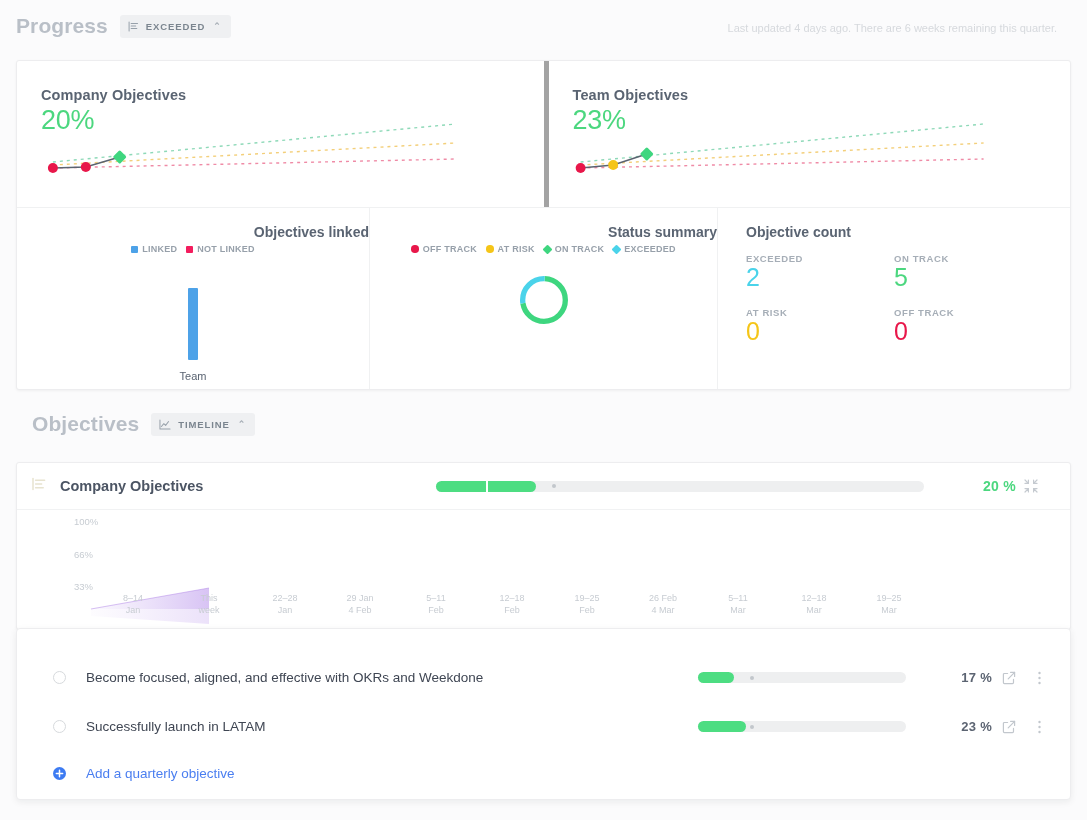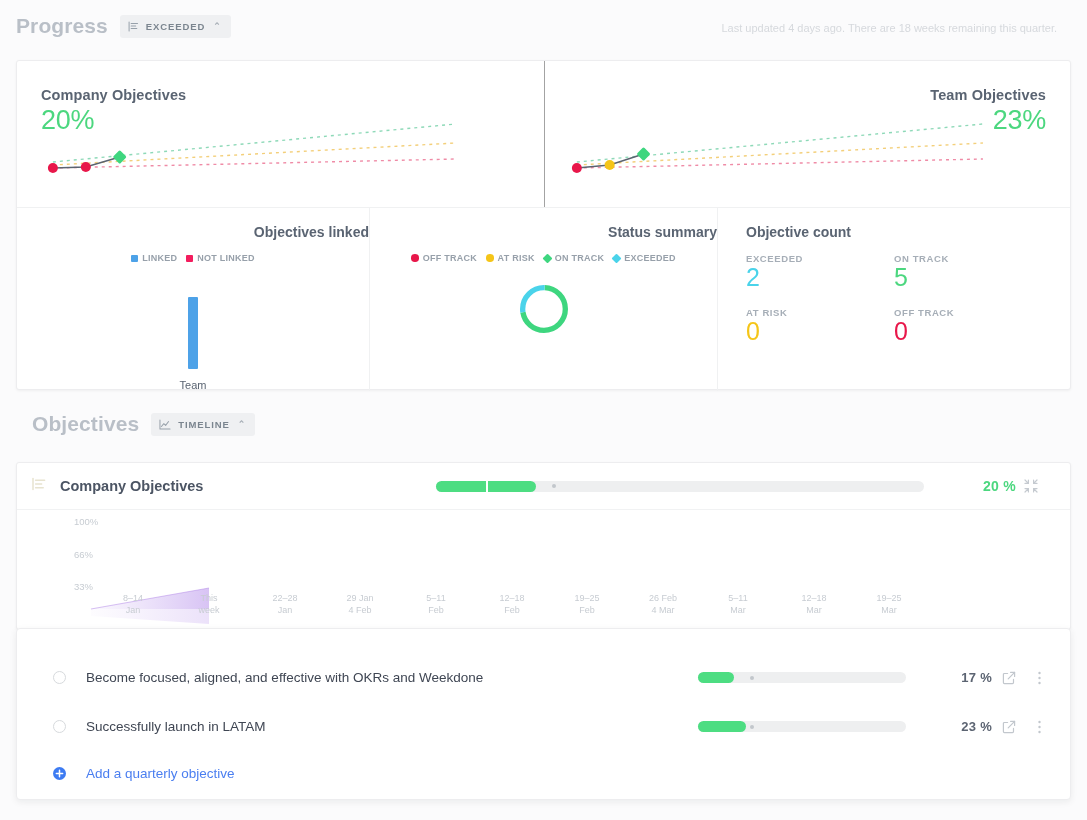--- a/index.html
+++ b/index.html
@@ -37,21 +37,21 @@
     width: 1055px; height: 330px;
     background: #fff;
     border: 1px solid #ededef;
     border-radius: 3px;
     box-shadow: 0 1px 3px rgba(16,22,26,.05);
     display: grid;
     grid-template-rows: 146px 1fr;
     grid-template-columns: 1fr 1fr;
   }
   .obj-card { position: relative; padding: 26px 24px 0 24px; overflow: hidden; }
-  .obj-card.right { border-left: 1px solid #a3a3a3; text-align: right; }
+  .obj-card.right { border-left: 5px solid #a3a3a3; }
   .obj-card h3 {
     font-size: 14.5px; font-weight: 700; color: #5a6472; letter-spacing: .1px;
   }
   .obj-pct {
     font-size: 27px; font-weight: 400; color: #4cd77f; margin-top: 2px;
     letter-spacing: -.3px;
   }
   .spark { position: absolute; left: 0; bottom: 0; width: 100%; height: 104px; }
 
   .bottom-row {
@@ -60,21 +60,21 @@
     display: grid;
     grid-template-columns: 352px 348px 1fr;
   }
   .panel { position: relative; padding: 16px 0 0 0; }
   .panel + .panel { border-left: 1px solid #f0f1f2; }
   .panel h4 {
     text-align: right; font-size: 14px; font-weight: 700; color: #5a6472;
   }
   .legend {
     display: flex; justify-content: center; align-items: center;
-    gap: 9px; margin-top: 13px;
+    gap: 9px; margin-top: 4px;
   }
   .legend-item {
     display: inline-flex; align-items: center; gap: 4px;
     font-size: 9px; font-weight: 600; letter-spacing: .25px; color: #97a0aa;
     white-space: nowrap;
   }
   .sw { width: 7px; height: 7px; border-radius: 1px; display: inline-block; }
   .sw.dot { border-radius: 50%; width: 7.5px; height: 7.5px; }
   .sw.dia { transform: rotate(45deg); border-radius: 1px; width: 7px; height: 7px; }
 
@@ -196,21 +196,21 @@
           <path d="M1.2 1.2v9.6"></path>
             <path d="M3.4 2.6h7"></path>
             <path d="M3.4 5.4h5"></path>
             <path d="M3.4 8.2h6.2"></path>
         </svg>
       </span>
       <span>EXCEEDED</span>
       <span class="caret">⌃</span>
     </div>
   </div>
-  <div class="last-updated">Last updated 4 days ago. There are 18 weeks remaining this quarter.</div>
+  <div class="last-updated">Last updated 4 days ago. There are 6 weeks remaining this quarter.</div>
 
   <div class="top-grid">
 
     <div class="obj-card">
       <h3>Company Objectives</h3>
       <div class="obj-pct">20%</div>
       <svg class="spark" viewBox="0 0 528 104" preserveAspectRatio="none">
         <line x1="36" y1="59" x2="440" y2="21" stroke="#8ed9b8" stroke-width="1.4" stroke-dasharray="3 4"></line>
         <line x1="36" y1="62" x2="440" y2="40" stroke="#f3cf7a" stroke-width="1.4" stroke-dasharray="3 4"></line>
         <line x1="36" y1="65" x2="440" y2="56" stroke="#ef8ba6" stroke-width="1.4" stroke-dasharray="3 4"></line>

